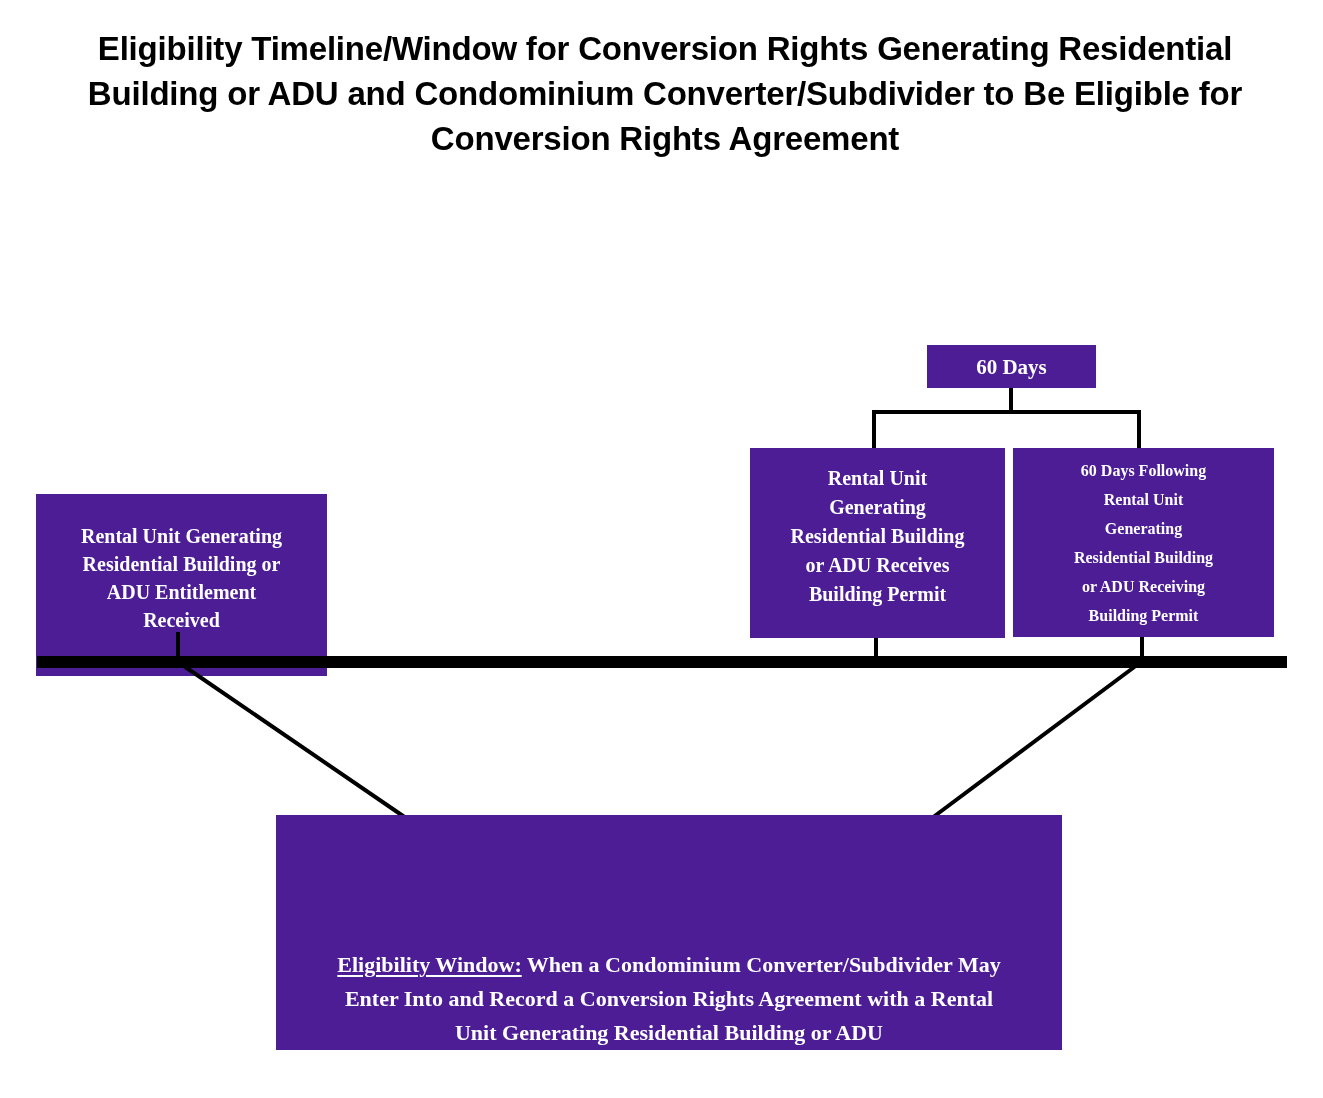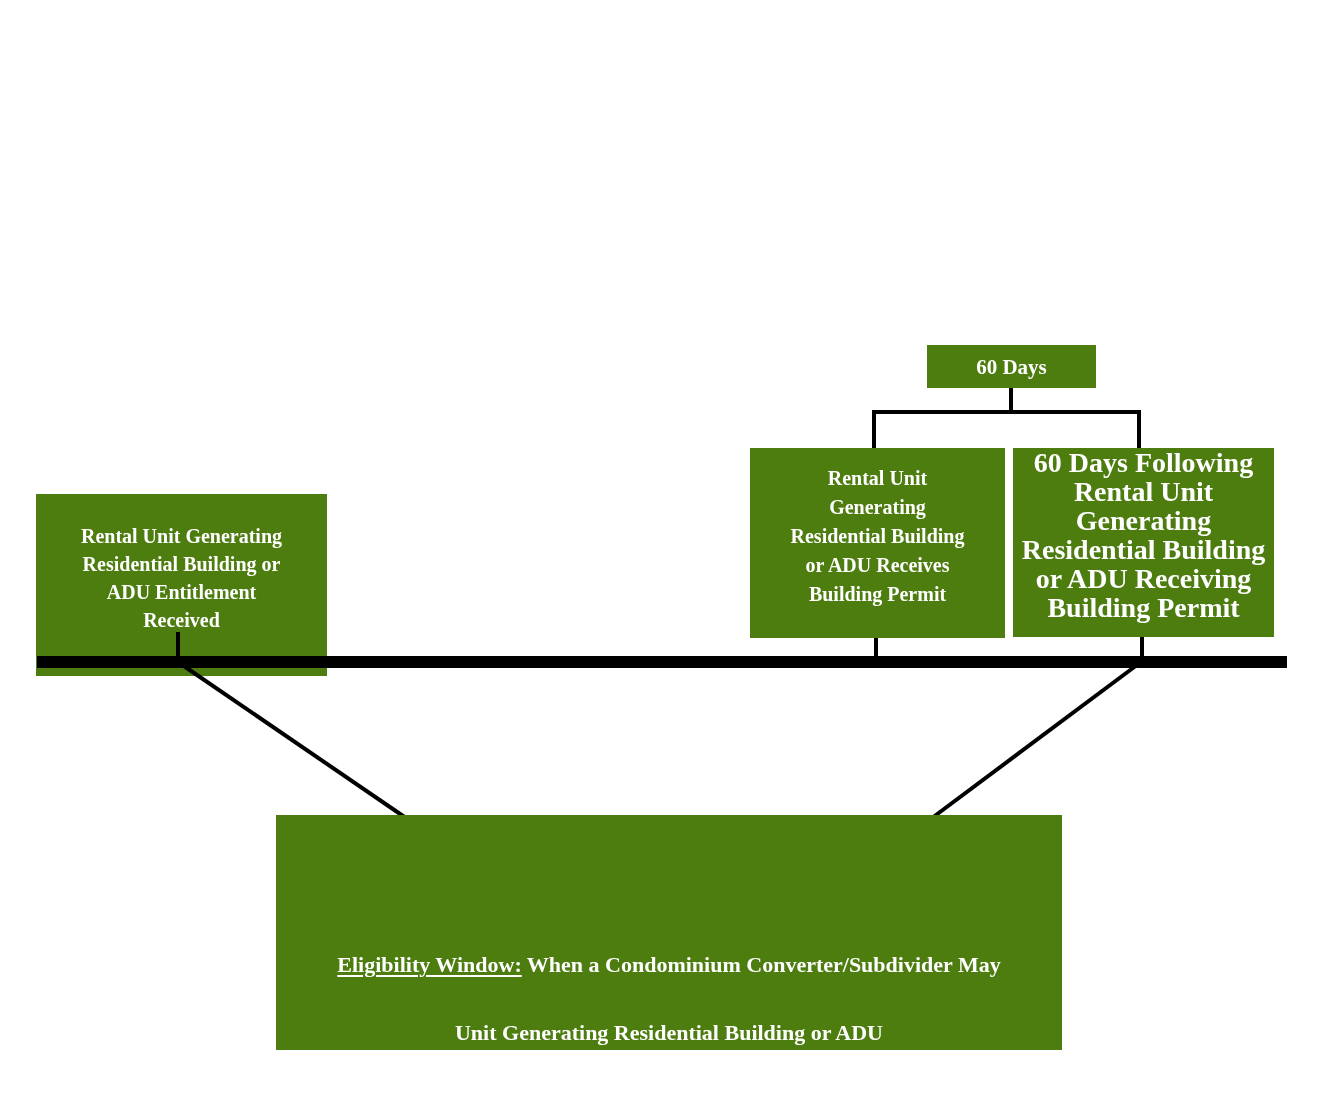--- a/index.html
+++ b/index.html
@@ -35,21 +35,21 @@
     font-weight: bold;
     font-size: 33px;
     line-height: 45px;
     color: #000000;
     letter-spacing: -0.2px;
   }
 
   
   .node {
     position: absolute;
-    background: #4d7c0f;
+    background: #4c1d95;
     color: #ffffff;
     display: flex;
     align-items: center;
     justify-content: center;
     text-align: center;
     font-family: "Liberation Serif", "DejaVu Serif", serif;
     font-weight: bold;
     box-sizing: border-box;
   }
   .node .node-text {
@@ -88,23 +88,24 @@
     line-height: 29px;
     align-items: flex-start;
     padding-top: 16px;
   }
 
   #node-60days-following {
     left: 1013px;
     top: 448px;
     width: 261px;
     height: 189px;
-    font-size: 28px;
+    font-size: 16px;
     line-height: 29px;
     align-items: flex-start;
+    padding-top: 8px;
   }
 
   #node-eligibility-window {
     left: 276px;
     top: 815px;
     width: 786px;
     height: 235px;
     font-size: 22px;
     line-height: 34px;
     align-items: flex-end;
@@ -162,20 +163,21 @@
     width: 1323px;
     height: 1098px;
     pointer-events: none;
   }
 </style>
 </head>
 <body>
 
 <div id="diagram-root">
 
+  <div class="title">Eligibility Timeline/Window for Conversion Rights Generating Residential Building or ADU and Condominium Converter/Subdivider to Be Eligible for Conversion Rights Agreement</div>
 
   <div class="node" id="node-60days">
     <span class="node-text">60 Days</span>
   </div>
 
   <div class="vline" id="bracket-stem"></div>
   <div class="hline" id="bracket-crossbar"></div>
   <div class="vline" id="bracket-drop-left"></div>
   <div class="vline" id="bracket-drop-right"></div>
 
@@ -210,18 +212,18 @@
   <div id="timeline-bar"></div>
 
   <svg id="leader-lines" viewBox="0 0 1323 1098">
     <line x1="178" y1="662" x2="406" y2="818" stroke="#000000" stroke-width="4"></line>
     <line x1="1141" y1="662" x2="932" y2="818" stroke="#000000" stroke-width="4"></line>
   </svg>
 
   <div class="node" id="node-eligibility-window">
     <span class="ew-text">
       <span class="underlined-label">Eligibility Window:</span><span>  When a Condominium Converter/Subdivider May</span><br>
-      <br>
+      <span>Enter Into and Record a Conversion Rights Agreement with a Rental</span><br>
       <span>Unit Generating Residential Building or ADU</span>
     </span>
   </div>
 
 </div>
 
 </body></html>

